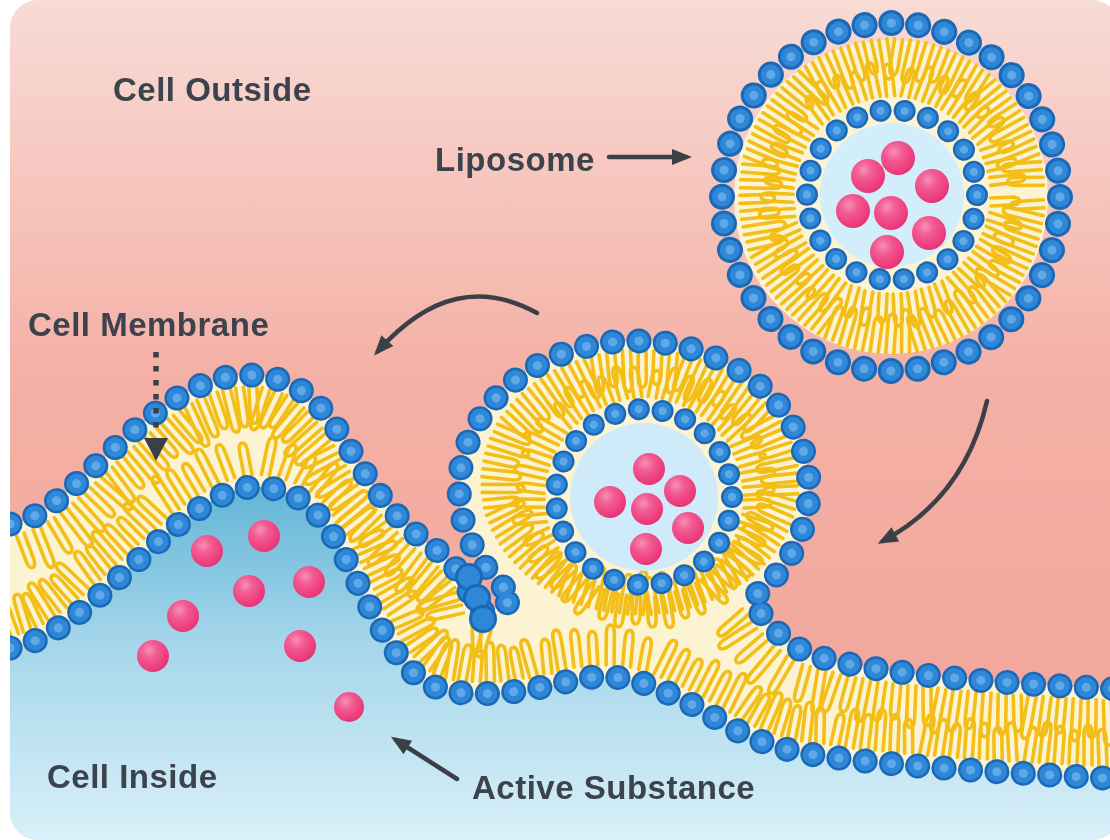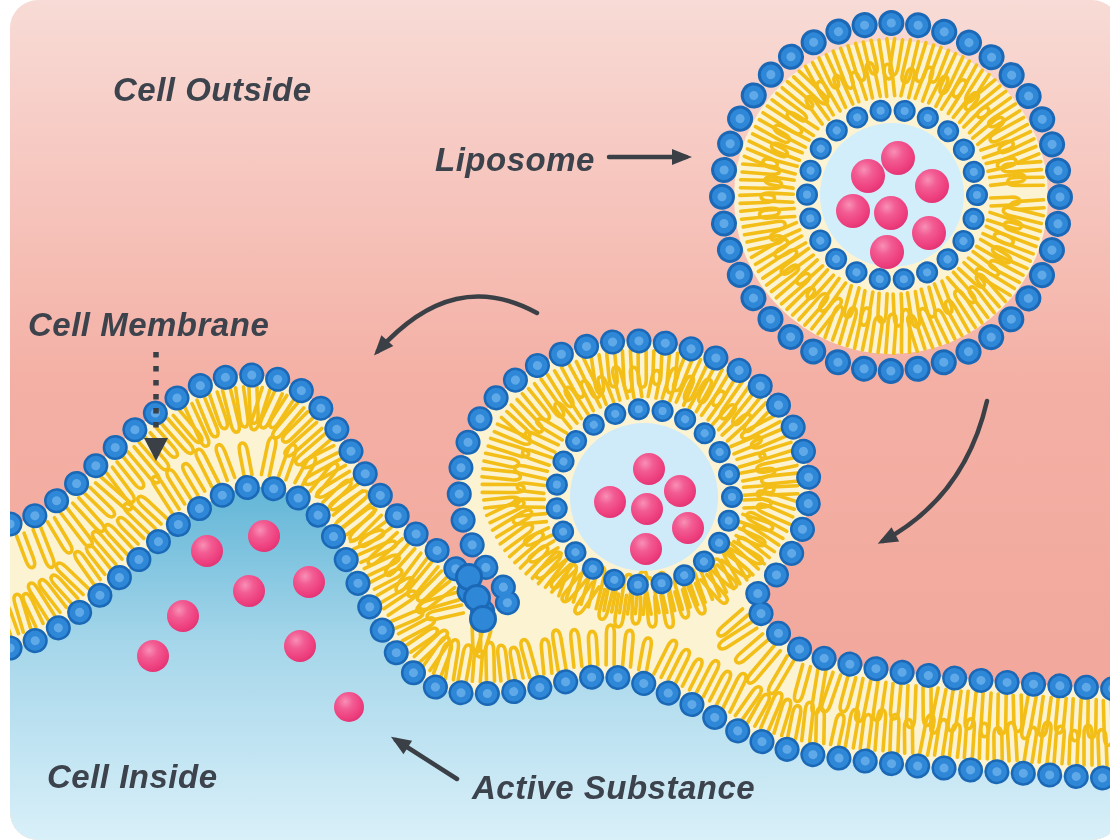--- a/index.html
+++ b/index.html
@@ -1,16 +1,16 @@
 <!DOCTYPE html>
 <html><head>
 <meta charset="utf-8">
 <style>
   html,body{margin:0;padding:0;background:#ffffff;}
-  .stage{width:1090px;height:840px;position:relative;margin:0 auto;font-style:italic;}
+  .stage{width:1090px;height:840px;position:relative;margin:0 auto;}
   svg{display:block;}
   .lbl{font-family:"Liberation Sans","DejaVu Sans",sans-serif;font-weight:700;
        font-size:33px;fill:#3d434c;letter-spacing:.5px;}
   .arrowline{stroke:#3b4046;stroke-width:4.5;fill:none;stroke-linecap:round;}
   .mt{stroke:#f2be17;stroke-width:3.6;fill:none;stroke-linecap:round;stroke-linejoin:round;}
 </style>
 </head>
 <body>
 
 <div class="stage">

